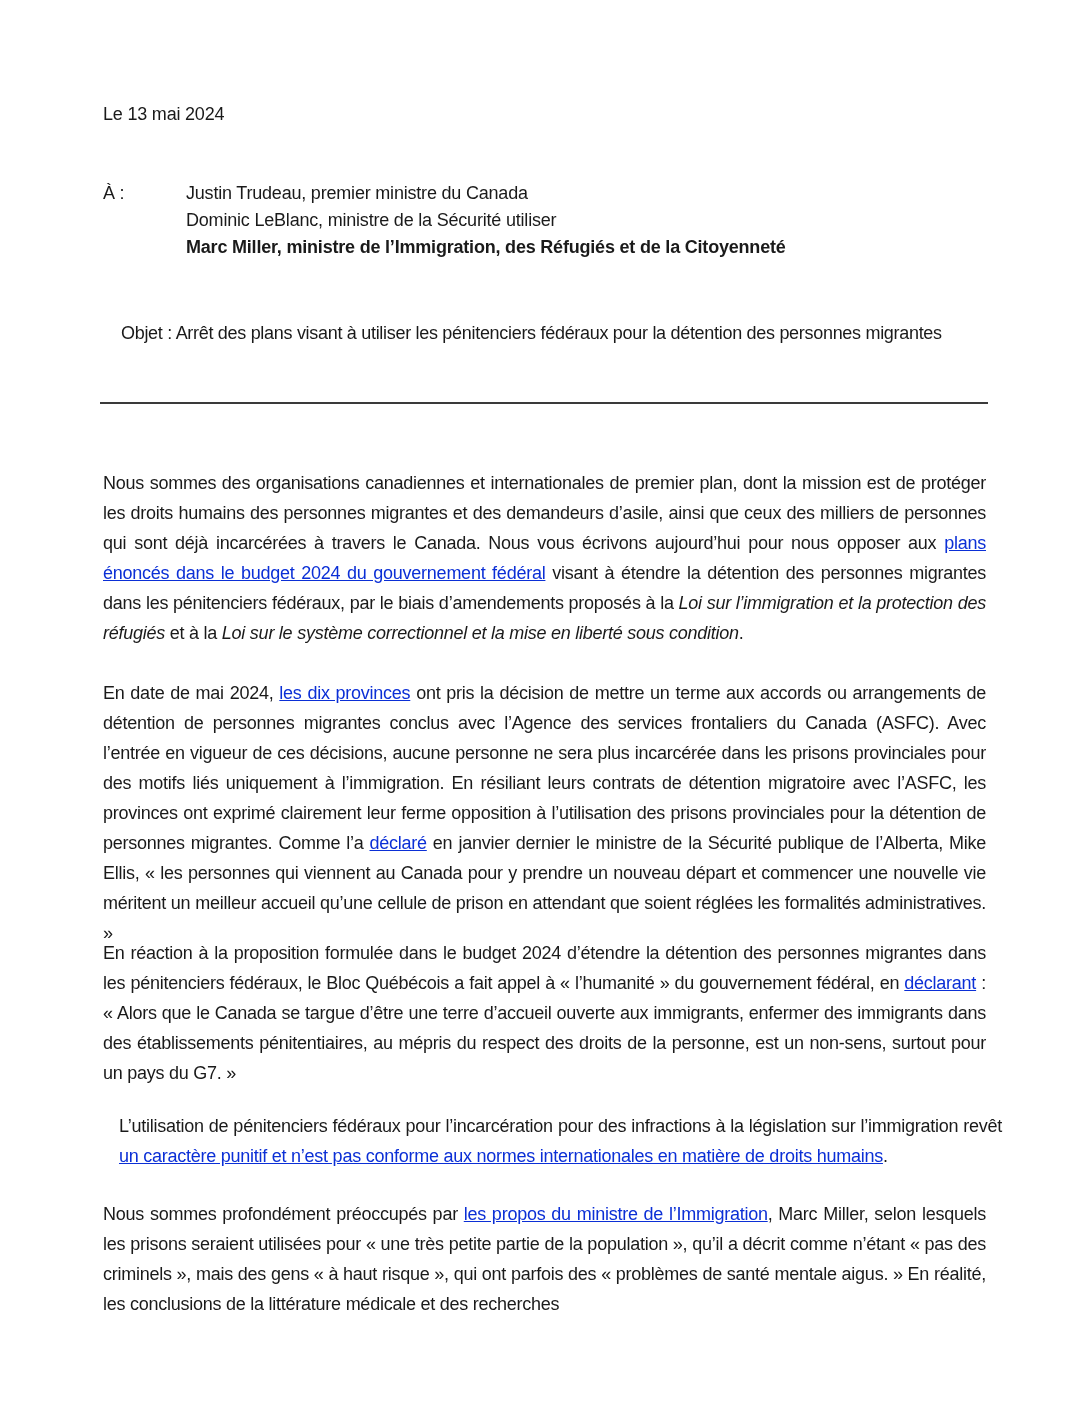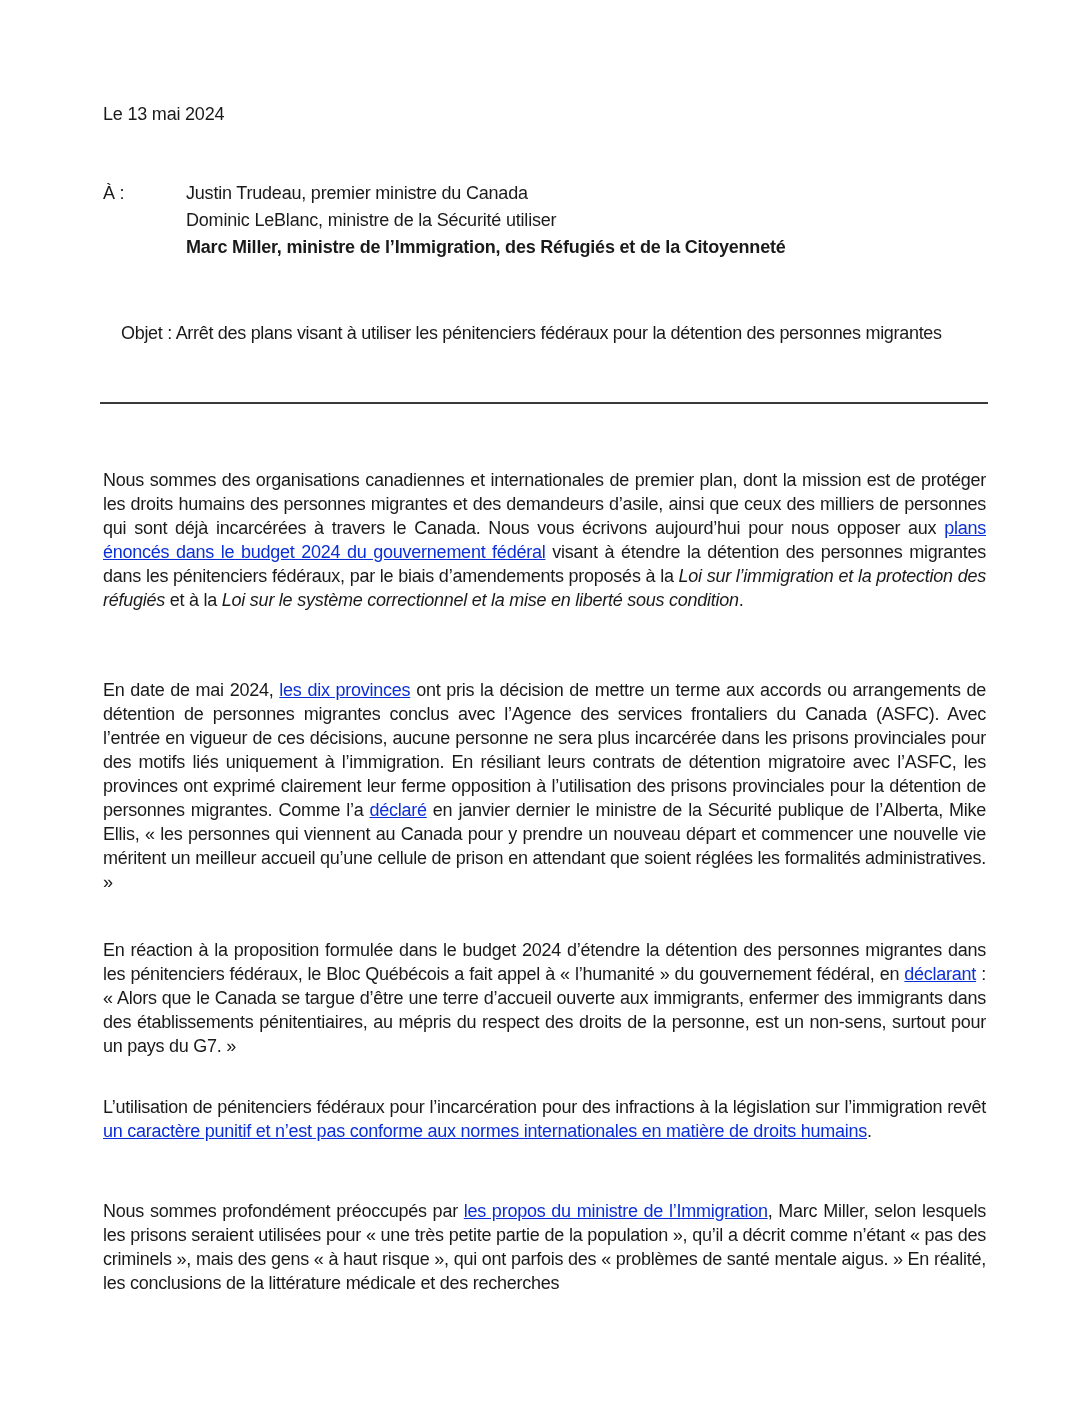--- a/index.html
+++ b/index.html
@@ -12,21 +12,21 @@
   .to-block { position: absolute; left: 103px; top: 183px; font-size: 18px; letter-spacing: -0.2px; }
   .to-label { position: absolute; left: 0; top: 0; width: 60px; }
   .to-line { position: absolute; left: 63px; white-space: nowrap; margin-left: 20px; }
   .subject {
     position: absolute; left: 121px; top: 320px; width: 885px;
     font-size: 18px; font-weight: normal; line-height: 26px; letter-spacing: -0.3px;
   }
   .rule { position: absolute; left: 100px; top: 402px; width: 888px; height: 2px; background: #3a3a3a; }
   .para {
     position: absolute; left: 103px; width: 883px;
-    font-size: 18px; line-height: 24px; text-align: justify; letter-spacing: -0.25px;
+    font-size: 18px; line-height: 30px; text-align: justify; letter-spacing: -0.25px;
   }
   .para a, .link {
     color: #0b2fd6; text-decoration: underline; cursor: pointer;
   }
   .para i { font-style: italic; }
 </style>
 </head>
 <body>
 
 <div class="page">
@@ -43,17 +43,17 @@
   <div class="subject">Objet : Arrêt des plans visant à utiliser les pénitenciers fédéraux pour la détention des personnes migrantes</div>
 
   <div class="rule"></div>
 
   <p class="para" style="top:468px; margin:0;"><span>Nous sommes des organisations canadiennes et internationales de premier plan, dont la mission est de protéger les droits humains des personnes migrantes et des demandeurs d’asile, ainsi que ceux des milliers de personnes qui sont déjà incarcérées à travers le Canada. Nous vous écrivons aujourd’hui pour nous opposer aux </span><a>plans énoncés dans le budget 2024 du gouvernement fédéral</a><span> visant à étendre la détention des personnes migrantes dans les pénitenciers fédéraux, par le biais d’amendements proposés à la </span><i>Loi sur l’immigration et la protection des réfugiés</i><span> et à la </span><i>Loi sur le système correctionnel et la mise en liberté sous condition</i><span>.</span></p>
 
   <p class="para" style="top:678px; margin:0;"><span>En date de mai 2024, </span><a>les dix provinces</a><span> ont pris la décision de mettre un terme aux accords ou arrangements de détention de personnes migrantes conclus avec l’Agence des services frontaliers du Canada (ASFC). Avec l’entrée en vigueur de ces décisions, aucune personne ne sera plus incarcérée dans les prisons provinciales pour des motifs liés uniquement à l’immigration. En résiliant leurs contrats de détention migratoire avec l’ASFC, les provinces ont exprimé clairement leur ferme opposition à l’utilisation des prisons provinciales pour la détention de personnes migrantes. Comme l’a </span><a>déclaré</a><span> en janvier dernier le ministre de la Sécurité publique de l’Alberta, Mike Ellis, « les personnes qui viennent au Canada pour y prendre un nouveau départ et commencer une nouvelle vie méritent un meilleur accueil qu’une cellule de prison en attendant que soient réglées les formalités administratives. »</span></p>
 
   <p class="para" style="top:938px; margin:0;"><span>En réaction à la proposition formulée dans le budget 2024 d’étendre la détention des personnes migrantes dans les pénitenciers fédéraux, le Bloc Québécois a fait appel à « l’humanité » du gouvernement fédéral, en </span><a>déclarant</a><span> : « Alors que le Canada se targue d’être une terre d’accueil ouverte aux immigrants, enfermer des immigrants dans des établissements pénitentiaires, au mépris du respect des droits de la personne, est un non-sens, surtout pour un pays du G7. »</span></p>
 
-  <p class="para" style="top:1095px; margin:0;"><span>L’utilisation de pénitenciers fédéraux pour l’incarcération pour des infractions à la législation sur l’immigration revêt </span><a>un caractère punitif et n’est pas conforme aux normes internationales en matière de droits humains</a><span>.</span></p>
+  <p class="para" style="top:1095px; margin:16px;"><span>L’utilisation de pénitenciers fédéraux pour l’incarcération pour des infractions à la législation sur l’immigration revêt </span><a>un caractère punitif et n’est pas conforme aux normes internationales en matière de droits humains</a><span>.</span></p>
 
   <p class="para" style="top:1199px; margin:0;"><span>Nous sommes profondément préoccupés par </span><a>les propos du ministre de l’Immigration</a><span>, Marc Miller, selon lesquels les prisons seraient utilisées pour « une très petite partie de la population », qu’il a décrit comme n’étant « pas des criminels », mais des gens « à haut risque », qui ont parfois des « problèmes de santé mentale aigus. » En réalité, les conclusions de la littérature médicale et des recherches</span></p>
 
 </div>
 
 </body></html>

